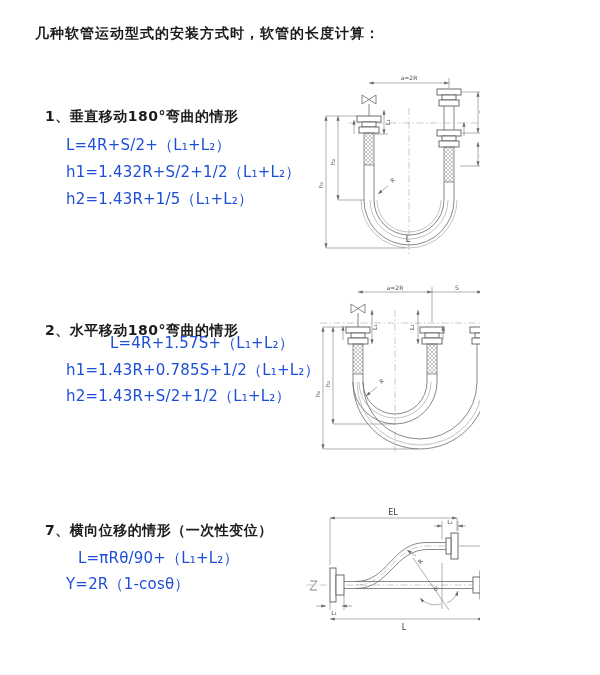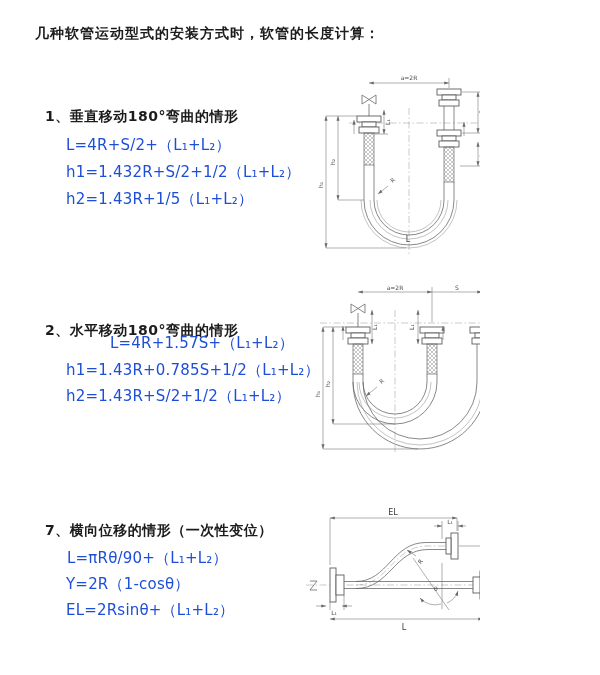--- a/index.html
+++ b/index.html
@@ -30,23 +30,22 @@
   <div class="formula" style="left:66px;top:136px;">L=4R+S/2+（L₁+L₂）</div>
   <div class="formula" style="left:66px;top:163px;">h1=1.432R+S/2+1/2（L₁+L₂）</div>
   <div class="formula" style="left:66px;top:190px;">h2=1.43R+1/5（L₁+L₂）</div>
 
   <div class="heading" style="left:45px;top:322px;">2、水平移动180°弯曲的情形</div>
   <div class="formula" style="left:66px;top:334px;margin-left:44px;">L=4R+1.57S+（L₁+L₂）</div>
   <div class="formula" style="left:66px;top:361px;">h1=1.43R+0.785S+1/2（L₁+L₂）</div>
   <div class="formula" style="left:66px;top:387px;text-align:center;">h2=1.43R+S/2+1/2（L₁+L₂）</div>
 
   <div class="heading" style="left:45px;top:522px;">7、横向位移的情形（一次性变位）</div>
-  <div class="formula" style="left:67px;top:549px;">L=πRθ/90+（L₁+L₂）</div>
+  <div class="formula" style="left:78px;top:549px;">L=πRθ/90+（L₁+L₂）</div>
   <div class="formula" style="left:66px;top:575px;">Y=2R（1-cosθ）</div>
-  <div class="formula" style="left:66px;top:601px;">EL=2Rsinθ+（L₁+L₂）</div>
 
   <div class="diagram" style="left:316px;top:70px;">
     <svg width="284" height="188" viewBox="0 0 284 188">
       <defs>
         <marker id="a1" viewBox="0 0 10 8" refX="9.5" refY="4" markerWidth="9" markerHeight="7" orient="auto-start-reverse">
           <path d="M0.5,1 L9.5,4 L0.5,7 Z" fill="#6a6a6a"></path>
         </marker>
         <pattern id="b1" width="4" height="4" patternUnits="userSpaceOnUse">
           <path d="M0,0 L4,4 M4,0 L0,4" stroke="#8f8f8f" stroke-width="0.5"></path>
         </pattern>

